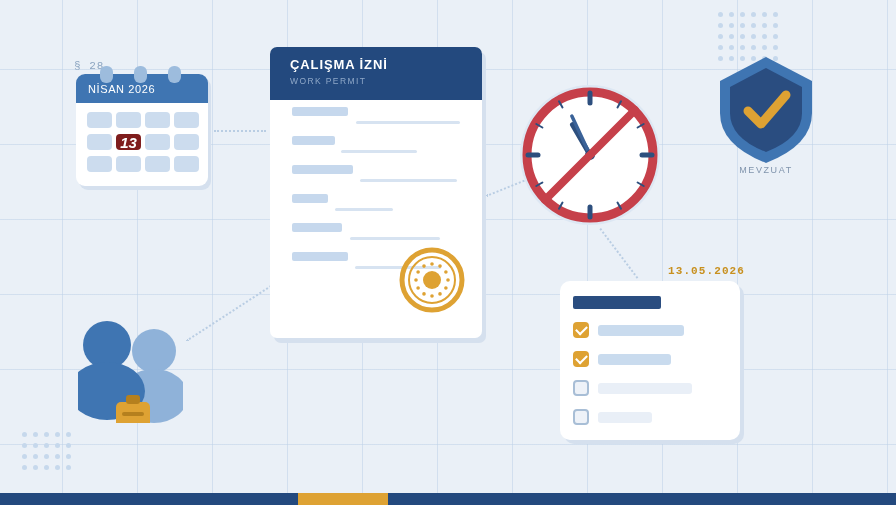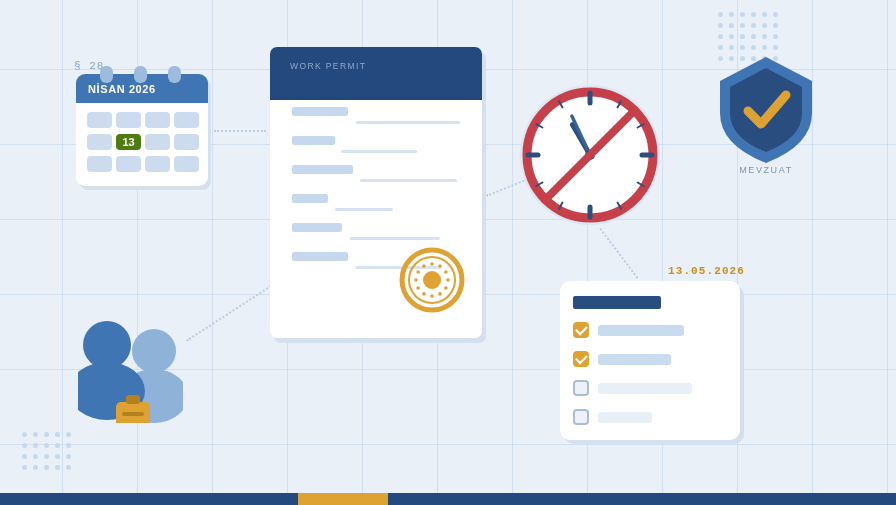--- a/index.html
+++ b/index.html
@@ -38,38 +38,38 @@
     position:absolute;left:3px;top:4px;width:132px;height:112px;
     background:#d5e0ee;border-radius:9px;
   }
   #calendar .body{
     position:absolute;left:0;top:0;width:132px;height:112px;
     background:#ffffff;border-radius:9px;overflow:hidden;
   }
   #calendar .head{
     height:29px;background:#3f75b2;color:#fff;
     display:flex;align-items:center;padding-left:12px;
-    font-size:11px;font-weight:bold;letter-spacing:.6px;
+    font-size:11px;font-weight:normal;letter-spacing:.6px;
   }
   #calendar .rings i{
     position:absolute;top:-8px;width:13px;height:17px;border-radius:6px;
     background:#9dbcdd;
   }
   #calendar .rings i:nth-child(1){left:24px;}
   #calendar .rings i:nth-child(2){left:58px;}
   #calendar .rings i:nth-child(3){left:92px;}
   #calendar .grid-days{
     position:absolute;left:11px;top:38px;width:112px;
     display:grid;grid-template-columns:repeat(4,25px);
     grid-auto-rows:16px;gap:6px 4px;
   }
   #calendar .day{background:#ccdcee;border-radius:4px;}
   #calendar .day.hl{
-    background:#4d7c0f;color:#fff;font-size:11px;font-weight:bold;
-    display:flex;align-items:center;justify-content:center;
+    background:#7f1d1d;color:#fff;font-size:15px;font-weight:bold;
+    display:flex;align-items:center;justify-content:center;font-style:italic;
   }
   #section-mark{
     position:absolute;left:74px;top:60px;
     font-family:"Liberation Mono",monospace;font-size:11px;
     color:#8ba4c0;letter-spacing:1px;
   }
   
   #permit{position:absolute;left:270px;top:47px;width:212px;height:291px;}
   #permit .shadow{
     position:absolute;left:4px;top:5px;width:212px;height:291px;
@@ -231,20 +231,21 @@
       <i></i>
       <i></i>
       <i></i>
     </div>
   </div>
 
   <div id="permit">
     <div class="shadow"></div>
     <div class="body">
       <div class="head">
+        <div class="title">ÇALIŞMA İZNİ</div>
         <div class="subtitle">WORK PERMIT</div>
       </div>
       <div class="rows" id="permit-rows">
           <div class="row">
             <div class="lbl" style="width: 56px; top: 7px;"></div>
             <div class="val" style="width: 104px; left: 86px; top: 21px;"></div>
           </div>
           <div class="row">
             <div class="lbl" style="width: 43px; top: 7px;"></div>
             <div class="val" style="width: 76px; left: 71px; top: 21px;"></div>

